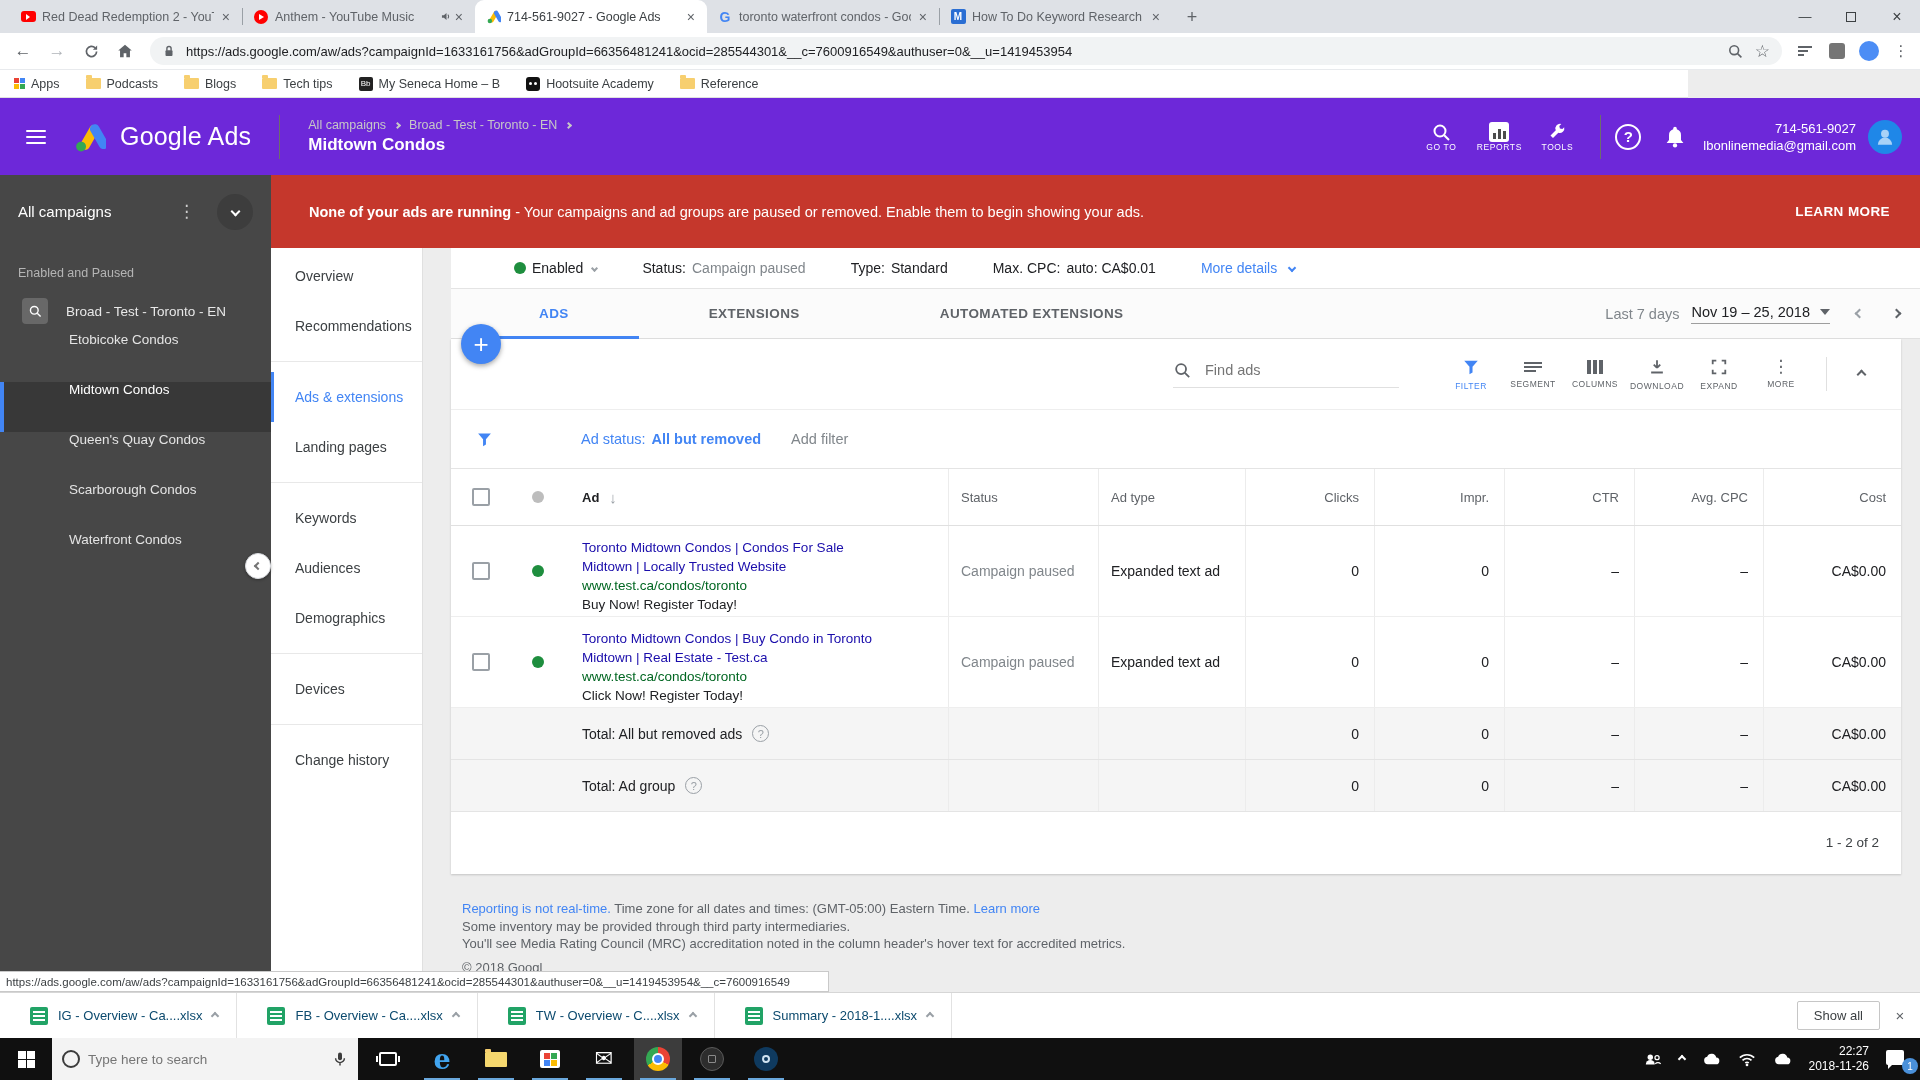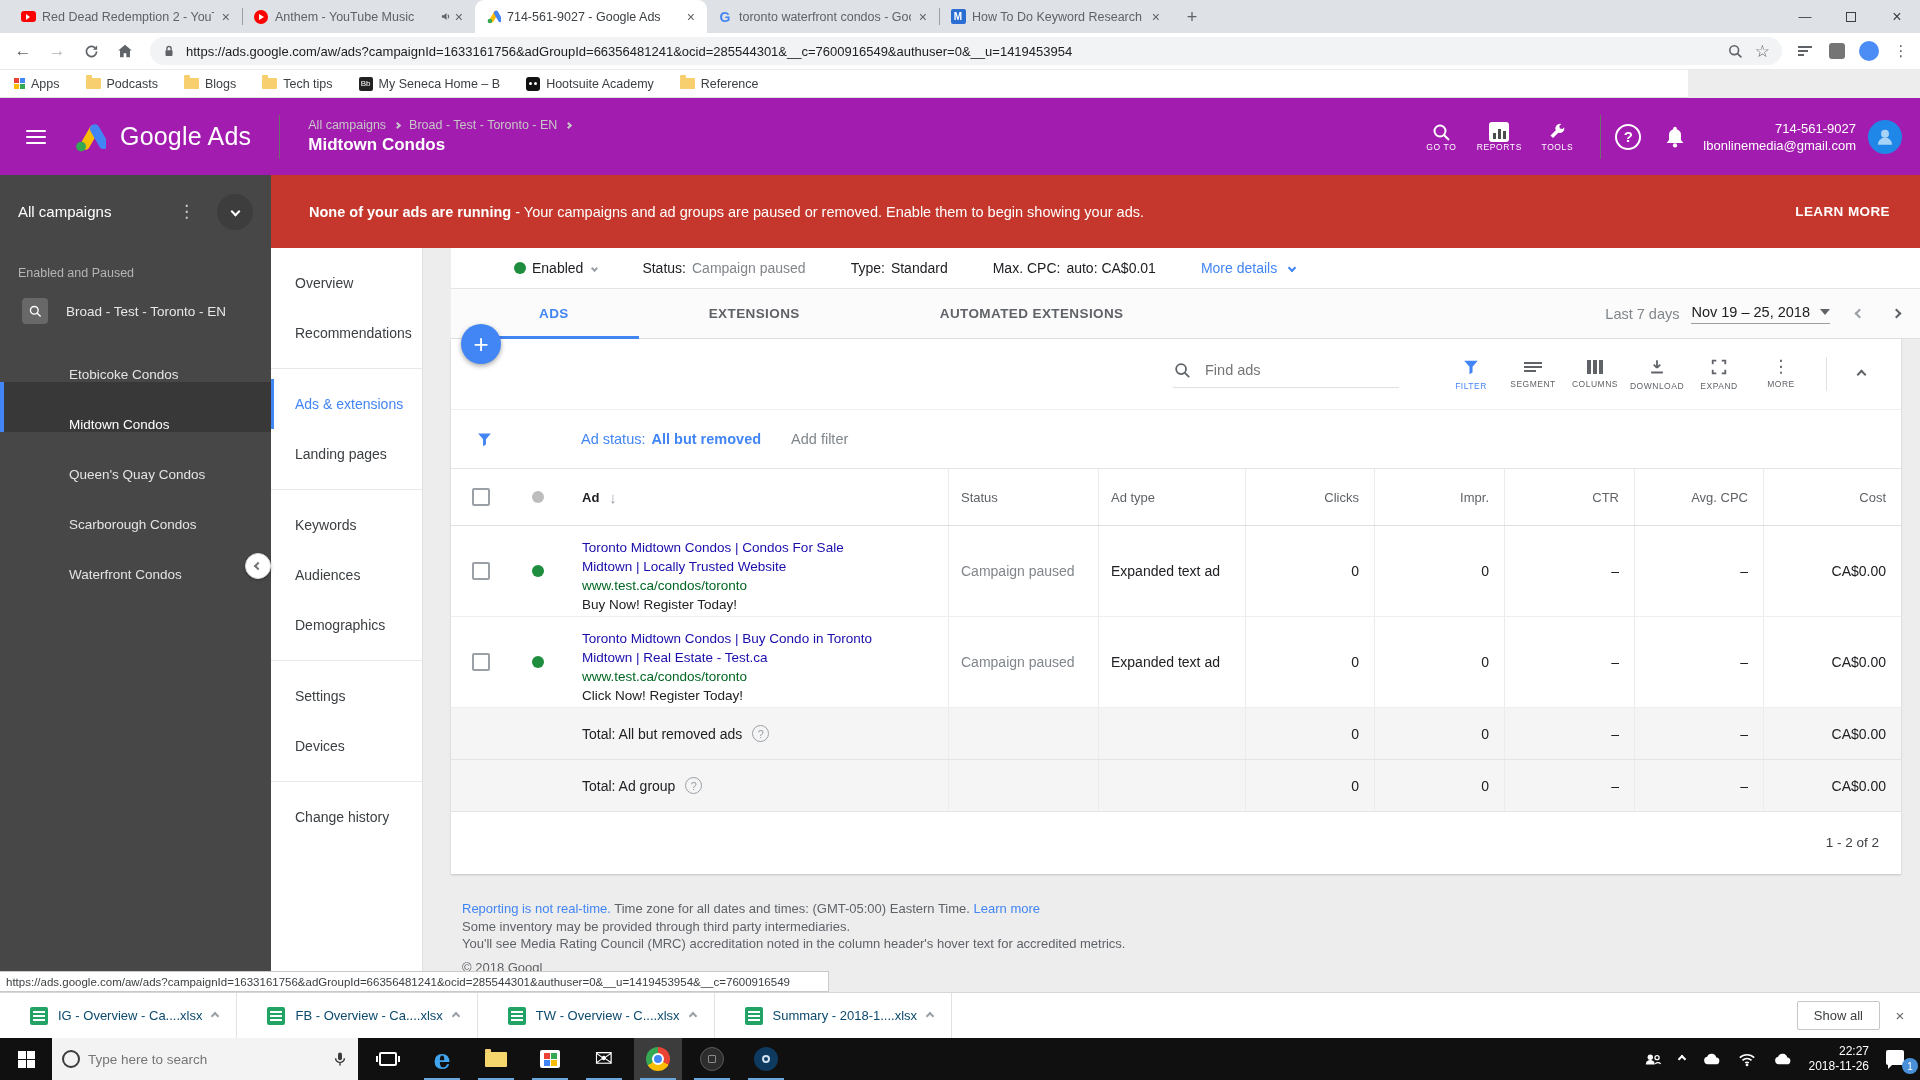--- a/index.html
+++ b/index.html
@@ -29,21 +29,21 @@
 #urlpill{flex:1;height:28px;background:#f1f3f4;border-radius:14px;margin:0 10px;display:flex;align-items:center;padding:0 12px}
 #urlpill input{flex:1;border:0;background:transparent;outline:0;font-size:13px;color:#202124;font-family:inherit}
 .extico{width:26px;height:26px;display:flex;align-items:center;justify-content:center;margin-right:6px}
 
 #bookmarks{left:0;top:70px;width:1688px;height:28px;background:#fff;display:flex;align-items:center;padding-left:14px;border-bottom:1px solid #e0e0e0}
 .bm{display:flex;align-items:center;margin-right:26px;font-size:12.5px;color:#3c4043}
 .bm .ic{margin-right:6px}
 .folder{width:15px;height:11px;background:#f7cf6f;border-radius:1px;position:relative}
 .folder:before{content:"";position:absolute;left:0;top:-3px;width:6px;height:3px;background:#f7cf6f;border-radius:1px 1px 0 0}
 
-#adshead{left:0;top:98px;width:1920px;height:77px;background:#a21caf;display:flex;align-items:center;color:#fff}
+#adshead{left:0;top:98px;width:1920px;height:77px;background:#6d28d9;display:flex;align-items:center;color:#fff}
 #hamb{width:20px;margin:0 26px 0 26px}
 #hamb div{height:2px;background:#fff;margin:4px 0;border-radius:1px}
 #prodname{font-size:25px;color:#fff;margin-left:14px;letter-spacing:.2px}
 .hdiv{width:1px;height:44px;background:#6d6d6d;margin:0 28px}
 #crumbs .l1{font-size:12.5px;color:#c7c7c7;display:flex;align-items:center;gap:9px}
 #crumbs .l2{font-size:17px;color:#fff;margin-top:3px;font-weight:bold}
 .hico{display:flex;flex-direction:column;align-items:center;width:58px;color:#fff}
 .hico .lbl{font-size:8.5px;letter-spacing:.6px;margin-top:0}
 #headright{position:absolute;right:18px;display:flex;align-items:center}
 #contact{text-align:right;font-size:13px;line-height:17px;margin:0 12px 0 16px}
@@ -54,26 +54,26 @@
 #banner{left:271px;top:175px;width:1649px;height:73px;background:#c5372c;color:#fff;display:flex;align-items:center;padding:0 30px 0 38px;font-size:14.5px}
 #banner .act{margin-left:auto;font-weight:bold;font-size:13.5px;letter-spacing:.4px}
 
 #sidebar{left:0;top:175px;width:271px;height:796px;background:#474747;color:#e8e8e8;font-size:13.5px}
 #sbtitle{height:73px;display:flex;align-items:center;padding:0 18px;font-size:15px;color:#fff}
 #sbtitle .kebab{margin-left:auto;color:#cfcfcf;font-size:17px;letter-spacing:0}
 #sbtitle .circ{width:36px;height:36px;border-radius:50%;background:#3d3d3d;display:flex;align-items:center;justify-content:center;margin-left:22px}
 .sbsection{color:#b5b5b5;font-size:12.5px;padding:18px 18px 10px}
 #sbcampaign{height:42px;display:flex;align-items:center;padding-left:22px}
 #sbcampaign .cic{width:26px;height:26px;border-radius:4px;background:#686868;display:flex;align-items:center;justify-content:center;margin-right:18px}
-.sbitem{height:50px;display:flex;align-items:flex-end;padding-left:69px;color:#e4e4e4}
+.sbitem{height:50px;display:flex;align-items:flex-start;padding-left:69px;color:#e4e4e4}
 .sbitem.sel{background:#383838;color:#fff;border-left:4px solid #4285f4;padding-left:65px}
 .sbnote{color:#b0b0b0;font-size:12.5px;padding:24px 18px}
 #collapse{left:245px;top:553px;width:26px;height:26px;border-radius:50%;background:#fff;border:1px solid #dadce0;box-shadow:0 1px 3px rgba(0,0,0,.3);display:flex;align-items:center;justify-content:center;z-index:5}
 
-#subnav{left:271px;top:248px;width:152px;height:723px;background:#fff;border-right:1px solid #e0e0e0;padding-top:10px}
+#subnav{left:271px;top:248px;width:152px;height:723px;background:#fff;border-right:1px solid #e0e0e0;padding-top:3px}
 .nvitem{height:50px;display:flex;align-items:center;padding-left:24px;font-size:14px;color:#3c4043}
 .nvitem.sel{color:#4285f4;border-left:3px solid #4285f4;padding-left:21px}
 .nvgap{height:1px;background:#e8e8e8;margin:10px 0}
 
 #main{left:451px;top:248px;width:1469px;height:723px;background:#ededed}
 #statusrow{height:41px;background:#fff;border-bottom:1px solid #e4e4e4;display:flex;align-items:center;padding-left:63px;font-size:14px;color:#202124}
 .dot{width:12px;height:12px;border-radius:50%}
 .g{color:#80868b}
 #statusrow>div{margin-right:45px;display:flex;align-items:center;gap:6px}
 #tabsrow{height:50px;background:#fbfbfb;border-bottom:1px solid #e0e0e0;display:flex;align-items:center;padding-left:18px;position:relative}
@@ -479,23 +479,20 @@
     <div class="nvitem">
         <span>Keywords</span>
       </div>
     <div class="nvitem">
         <span>Audiences</span>
       </div>
     <div class="nvitem">
         <span>Demographics</span>
       </div>
     <div class="nvgap"></div>
-    <div class="nvitem">
-        <span>Settings</span>
-      </div>
     <div class="nvitem">
         <span>Devices</span>
       </div>
     <div class="nvgap"></div>
     <div class="nvitem">
         <span>Change history</span>
       </div>
   </div>
 
   <div id="main" class="abs">

